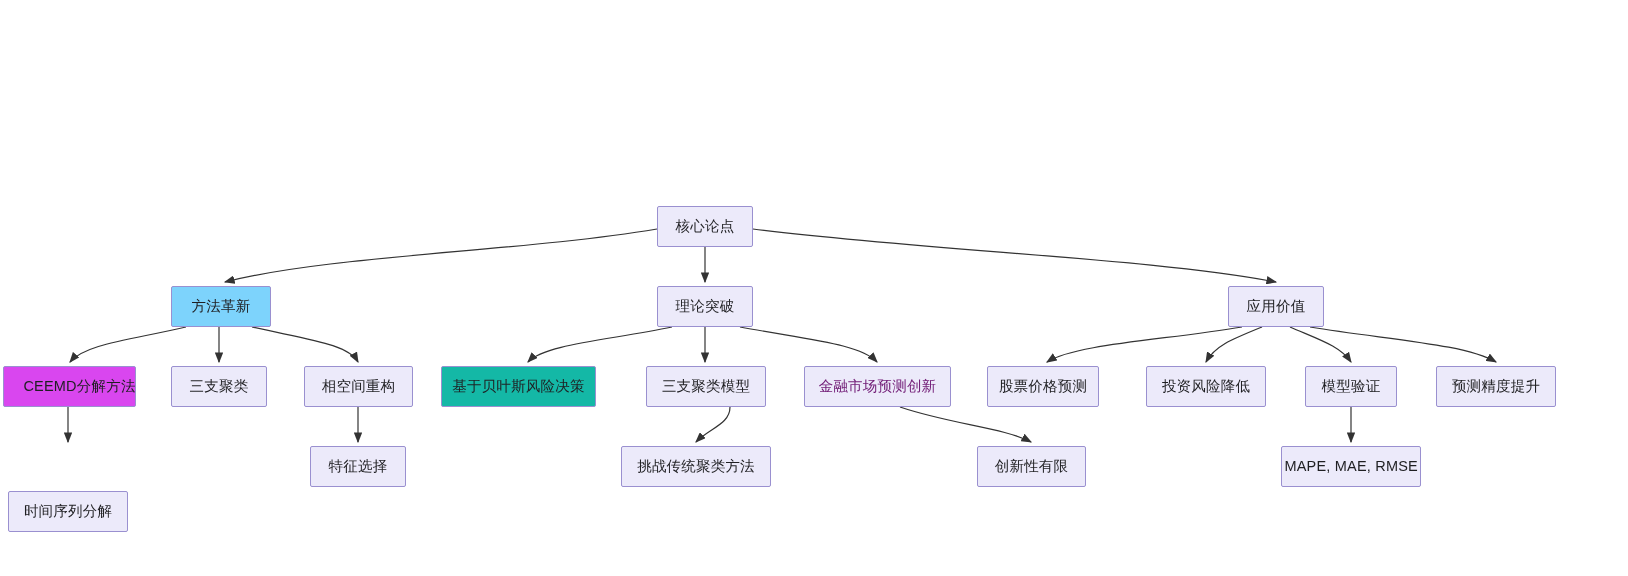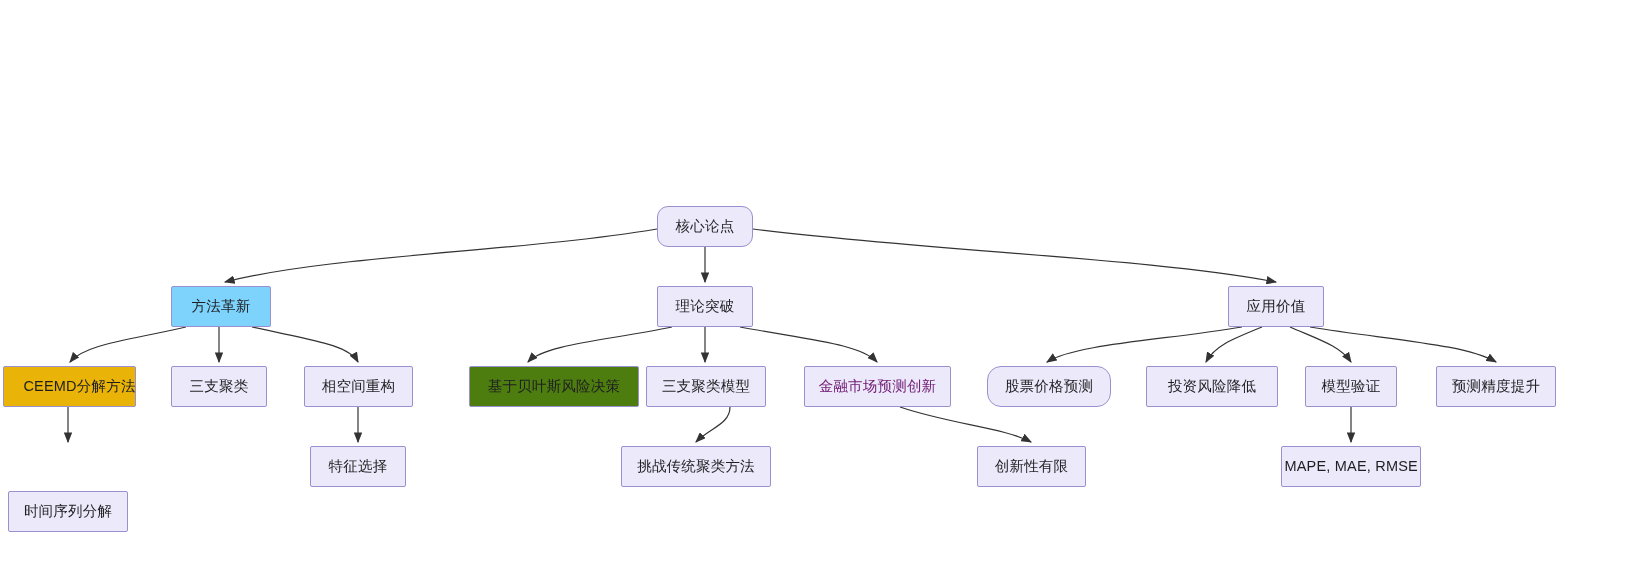--- a/index.html
+++ b/index.html
@@ -77,54 +77,54 @@
         <path class="edge-path" d="M 1290 327 C 1320 340, 1340 346, 1351 362" marker-end="url(#arrowhead)" stroke="#333333"></path>
         <path class="edge-path" d="M 1310 327 C 1390 340, 1465 344, 1496 362" marker-end="url(#arrowhead)" stroke="#333333"></path>
         <path class="edge-path" d="M 68 407 L 68 442" marker-end="url(#arrowhead)" stroke="#333333"></path>
         <path class="edge-path" d="M 358 407 L 358 442" marker-end="url(#arrowhead)" stroke="#333333"></path>
         <path class="edge-path" d="M 730 407 C 730 424, 710 428, 696 442" marker-end="url(#arrowhead)" stroke="#333333"></path>
         <path class="edge-path" d="M 900 407 C 950 424, 1005 428, 1031 442" marker-end="url(#arrowhead)" stroke="#333333"></path>
         <path class="edge-path" d="M 1351 407 L 1351 442" marker-end="url(#arrowhead)" stroke="#333333"></path>
       </g>
   </svg>
   <div id="node-layer">
-      <div class="node" style="left: 657px; top: 206px; width: 96px; height: 41px; background: rgb(236, 234, 250); border-color: rgb(154, 144, 208); color: rgb(31, 31, 34); border-radius: 11px;">
+      <div class="node" style="left: 657px; top: 206px; width: 96px; height: 41px; background: rgb(236, 234, 250); border-color: rgb(154, 144, 208); color: rgb(31, 31, 34);">
         <span class="node-label">核心论点</span>
       </div>
       <div class="node" style="left: 171px; top: 286px; width: 100px; height: 41px; background: #7dd3fc; border-color: rgb(154, 144, 208); color: rgb(31, 31, 34);">
         <span class="node-label">方法革新</span>
       </div>
       <div class="node" style="left: 657px; top: 286px; width: 96px; height: 41px; background: rgb(236, 234, 250); border-color: rgb(154, 144, 208); color: rgb(31, 31, 34);">
         <span class="node-label">理论突破</span>
       </div>
       <div class="node" style="left: 1228px; top: 286px; width: 96px; height: 41px; background: rgb(236, 234, 250); border-color: rgb(154, 144, 208); color: rgb(31, 31, 34);">
         <span class="node-label">应用价值</span>
       </div>
-      <div class="node" style="left: 3px; top: 366px; width: 133px; height: 41px; background: #eab308; border-color: rgb(154, 144, 208); color: rgb(31, 31, 34); padding-left: 20px;">
+      <div class="node" style="left: 3px; top: 366px; width: 133px; height: 41px; background: #d946ef; border-color: rgb(154, 144, 208); color: rgb(31, 31, 34); padding-left: 20px;">
         <span class="node-label">CEEMD分解方法</span>
       </div>
       <div class="node" style="left: 171px; top: 366px; width: 96px; height: 41px; background: rgb(236, 234, 250); border-color: rgb(154, 144, 208); color: rgb(31, 31, 34);">
         <span class="node-label">三支聚类</span>
       </div>
       <div class="node" style="left: 304px; top: 366px; width: 109px; height: 41px; background: rgb(236, 234, 250); border-color: rgb(154, 144, 208); color: rgb(31, 31, 34);">
         <span class="node-label">相空间重构</span>
       </div>
-      <div class="node" style="left: 469px; top: 366px; width: 170px; height: 41px; background: #4d7c0f; border-color: rgb(154, 144, 208); color: rgb(31, 31, 34);">
+      <div class="node" style="left: 441px; top: 366px; width: 155px; height: 41px; background: #14b8a6; border-color: rgb(154, 144, 208); color: rgb(31, 31, 34);">
         <span class="node-label">基于贝叶斯风险决策</span>
       </div>
       <div class="node" style="left: 646px; top: 366px; width: 120px; height: 41px; background: rgb(236, 234, 250); border-color: rgb(154, 144, 208); color: rgb(31, 31, 34);">
         <span class="node-label">三支聚类模型</span>
       </div>
       <div class="node" style="left: 804px; top: 366px; width: 147px; height: 41px; background: rgb(236, 234, 250); border-color: rgb(154, 144, 208); color: #701a75;">
         <span class="node-label">金融市场预测创新</span>
       </div>
-      <div class="node" style="left: 987px; top: 366px; width: 124px; height: 41px; background: rgb(236, 234, 250); border-color: rgb(154, 144, 208); color: rgb(31, 31, 34); border-radius: 14px;">
+      <div class="node" style="left: 987px; top: 366px; width: 112px; height: 41px; background: rgb(236, 234, 250); border-color: rgb(154, 144, 208); color: rgb(31, 31, 34);">
         <span class="node-label">股票价格预测</span>
       </div>
-      <div class="node" style="left: 1146px; top: 366px; width: 132px; height: 41px; background: rgb(236, 234, 250); border-color: rgb(154, 144, 208); color: rgb(31, 31, 34);">
+      <div class="node" style="left: 1146px; top: 366px; width: 120px; height: 41px; background: rgb(236, 234, 250); border-color: rgb(154, 144, 208); color: rgb(31, 31, 34);">
         <span class="node-label">投资风险降低</span>
       </div>
       <div class="node" style="left: 1305px; top: 366px; width: 92px; height: 41px; background: rgb(236, 234, 250); border-color: rgb(154, 144, 208); color: rgb(31, 31, 34);">
         <span class="node-label">模型验证</span>
       </div>
       <div class="node" style="left: 1436px; top: 366px; width: 120px; height: 41px; background: rgb(236, 234, 250); border-color: rgb(154, 144, 208); color: rgb(31, 31, 34);">
         <span class="node-label">预测精度提升</span>
       </div>
       <div class="node" style="left: 8px; top: 446px; width: 120px; height: 41px; background: rgb(236, 234, 250); border-color: rgb(154, 144, 208); color: rgb(31, 31, 34); margin-top: 45px;">
         <span class="node-label">时间序列分解</span>

